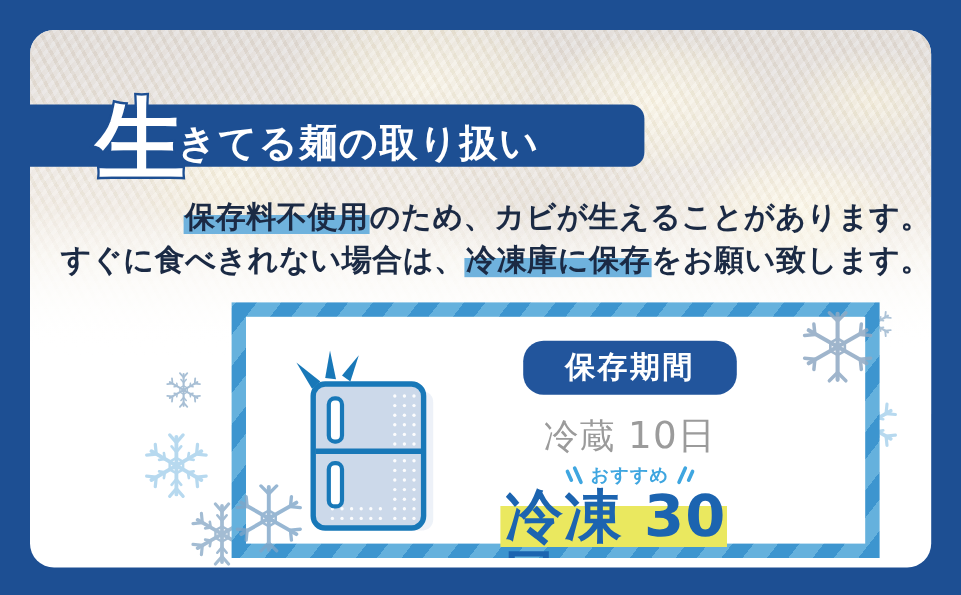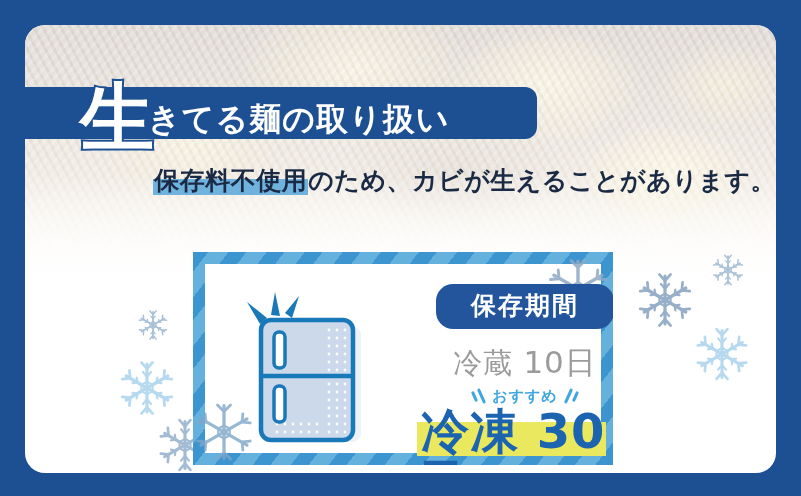--- a/index.html
+++ b/index.html
@@ -98,21 +98,21 @@
   }
   .lead .mark-blue {
     background:linear-gradient(180deg, rgba(255,255,255,0) 0 46%, #6fb2dd 46% 100%);
     padding:0 1px;
   }
 
   
   .card {
     position:absolute;
     left:168px; top:227px;
-    width:420px; height:213px;
+    width:540px; height:213px;
     padding:12px;
     background:
       repeating-linear-gradient(-52deg,
         #3d95cf 0 14px,
         #65b1dd 14px 30px);
     overflow:hidden;
   }
   .card-inner {
     position:absolute;
     left:12px; top:12px; right:12px; bottom:12px;
@@ -239,20 +239,23 @@
 
     <div class="banner"></div>
     <div class="title-row">
       <span class="title-big">生</span>
       <span class="title-rest">きてる麺の取り扱い</span>
     </div>
 
     <div class="lead">
       <div>
         <span class="mark-blue">保存料不使用</span><span>のため、カビが生えることがあります。</span>
+      </div>
+      <div>
+        <span>すぐに食べきれない場合は、</span><span class="mark-blue">冷凍庫に保存</span><span>をお願い致します。</span>
       </div>
     </div>
 
     <div class="card">
       <div class="card-inner">
 
         <svg class="flake" style="right:-22px; top:-20px;" width="90" height="90" viewBox="-45 -45 90 90">
           <g stroke="#8fa9c4" fill="none" stroke-linecap="round" opacity=".85" transform="scale(0.86)">
             <path d="M0,-32 L0,32 M-28,-16 L28,16 M-28,16 L28,-16" stroke-width="4"></path>
             <path d="M0,-25 l-8,-8 M0,-25 l8,-8 M0,25 l-8,8 M0,25 l8,8" stroke-width="3.4"></path>

